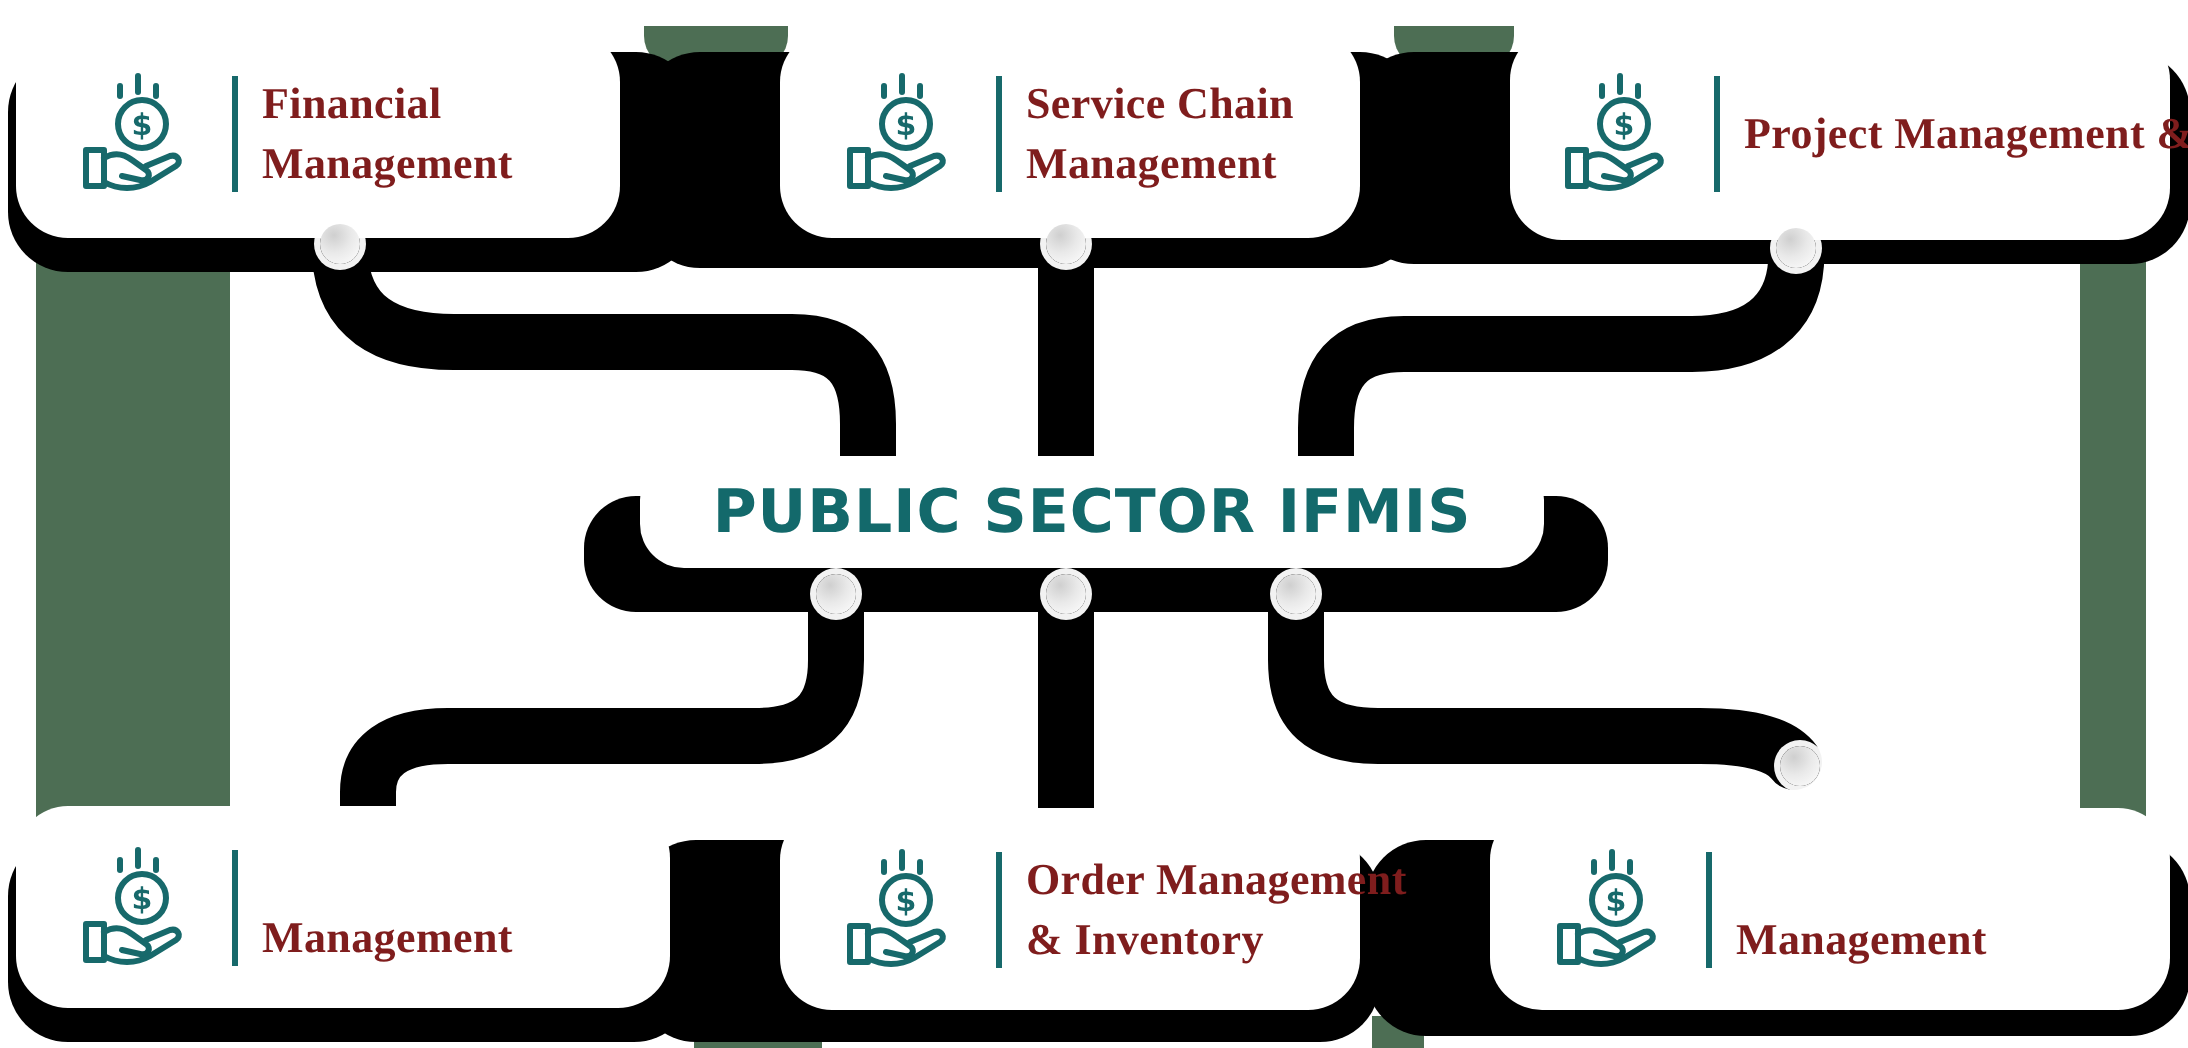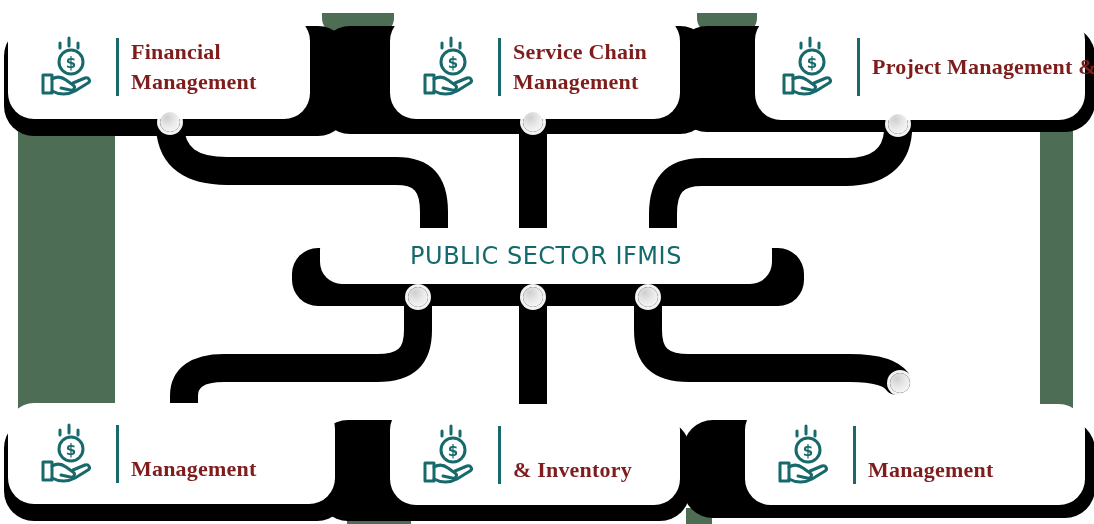--- a/index.html
+++ b/index.html
@@ -26,21 +26,21 @@
     color:#7f1d1d;font-size:22px;font-weight:700;line-height:1.35;
     letter-spacing:.2px;white-space:nowrap;font-family:Liberation Serif, serif;
   }
   
   #center-band{
     position:absolute;left:320px;top:228px;width:452px;height:56px;
     background:#fff;border-radius:22px;z-index:3;
     display:flex;align-items:center;justify-content:center;
   }
   #center-title{
-    color:#13696b;font-size:24px;font-weight:400;letter-spacing:.5px;white-space:nowrap;
+    color:#13696b;font-size:30px;font-weight:700;letter-spacing:.5px;white-space:nowrap;
   }
   
   .node{
     position:absolute;width:20px;height:20px;border-radius:50%;z-index:4;
     background:radial-gradient(circle at 35% 28%, #cfcfcf 0%, #e9e9e9 45%, #ffffff 100%);
     box-shadow:0 0 0 3px rgba(255,255,255,.95);
   }
 </style>
 </head>
 <body>
@@ -156,21 +156,21 @@
           <line x1="40" y1="8" x2="40" y2="13"></line>
         <circle cx="33" cy="27" r="12"></circle>
         <rect x="5" y="40" width="9" height="18"></rect>
         <path d="M14 44 c5 -3 10 -2 14 1 l7 5 c3 2 1 6 -3 5 l-9 -2"></path>
         <path d="M14 56 c7 4 16 4 23 0 l13 -8 c3 -2 1 -6 -3 -5 l-12 5"></path>
       </g>
       <text x="33" y="32.5" font-size="15" font-weight="bold" fill="#17696b" text-anchor="middle">$</text>
     </svg>
   </span>
   <span class="divider"></span>
-  <span class="label"><br><span>&amp; Inventory</span></span>
+  <span class="label"><span>Order Management</span><br><span>&amp; Inventory</span></span>
 </div>
 
 <div class="card" style="left:745px;top:404px;width:340px;height:101px;">
   <span class="icon-wrap">
     <svg width="64" height="64" viewBox="0 0 64 64">
       <g fill="none" stroke="#17696b" stroke-width="3" stroke-linecap="round" stroke-linejoin="round">
         <line x1="22" y1="8" x2="22" y2="13"></line>
           <line x1="31" y1="3" x2="31" y2="11"></line>
           <line x1="40" y1="8" x2="40" y2="13"></line>
         <circle cx="33" cy="27" r="12"></circle>

